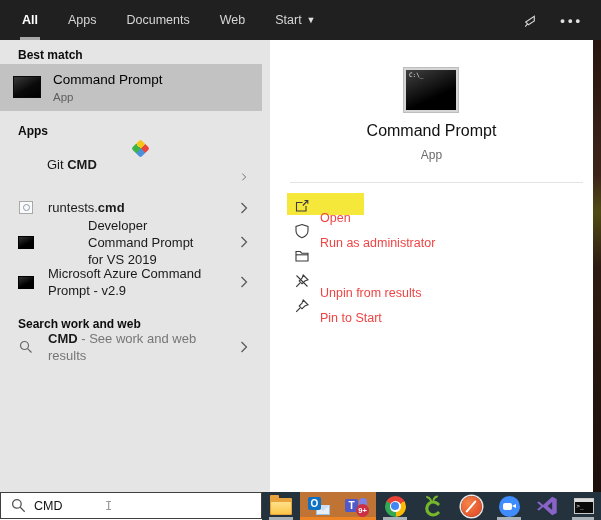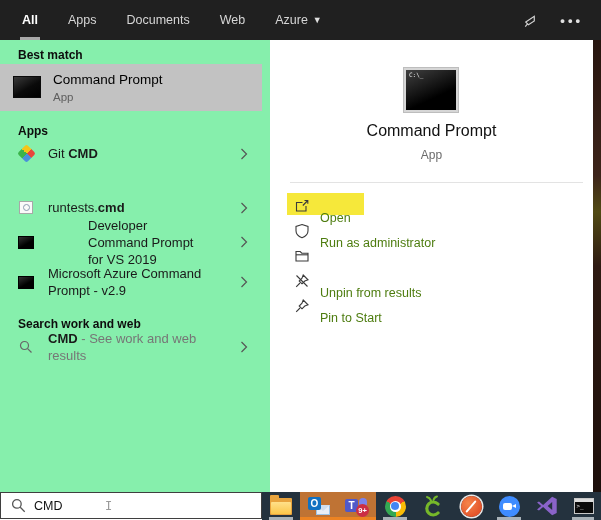--- a/index.html
+++ b/index.html
@@ -12,21 +12,21 @@
   .tab.active { color:#fff; font-weight:bold; }
   .tab.active .tab-underline { position:absolute; left:2px; right:2px; bottom:0; height:3px; background:#a9a9a9; }
   #tab-all { margin-left:18px; }
   .tab + .tab { margin-left:22px; }
   .more-caret { font-size:9px; margin-left:5px; color:#e0e0e0; }
   #header-right { margin-left:auto; display:flex; align-items:center; gap:22px; padding-right:18px; }
   #header-right svg { display:block; }
   .dots { color:#e0e0e0; font-size:13px; letter-spacing:3px; font-weight:bold; }
 
   
-  #left-panel { position:absolute; left:0; top:40px; width:270px; height:452px; background:#86efac; }
+  #left-panel { position:absolute; left:0; top:40px; width:270px; height:452px; background:#e5e5e5; }
   .section-label { position:absolute; left:18px; font-size:12px; font-weight:bold; color:#0d0d0d; }
   #best-match-row { position:absolute; left:0; top:24px; width:262px; height:47px; background:#c2c2c2; cursor:pointer; }
   .bm-icon { position:absolute; left:13px; top:12px; width:28px; height:22px; background:linear-gradient(150deg,#3a3a3a 0%,#0a0a0a 55%,#000 100%); border:1px solid #0a0a0a; }
   .bm-title { position:absolute; left:53px; top:8px; font-size:13.5px; color:#000; }
   .bm-sub { position:absolute; left:53px; top:27px; font-size:11.5px; color:#5e5e5e; }
 
   .list-row { position:absolute; left:0; width:262px; display:flex; align-items:center; cursor:pointer; }
   .list-row .row-icon { width:16px; height:16px; margin-left:18px; flex:0 0 16px; display:flex; align-items:center; justify-content:center; }
   .list-row .row-label { margin-left:14px; font-size:13px; color:#1a1a1a; width:182px; line-height:17px; }
   .list-row .chev { margin-left:auto; margin-right:14px; flex:0 0 8px; }
@@ -40,21 +40,21 @@
 
   
   #right-panel { position:absolute; left:270px; top:40px; width:323px; height:452px; background:#fff; }
   #big-icon { position:absolute; left:134px; top:28px; width:54px; height:44px; background:linear-gradient(155deg,#404040 0%,#141414 45%,#000 65%); border:2px solid #d6d6d6; outline:1px solid #bdbdbd; }
   #big-icon span { position:absolute; left:3px; top:1px; color:#e6e6e6; font-size:6px; font-family:"DejaVu Sans Mono",monospace; }
   #rp-title { position:absolute; left:0; top:82px; width:100%; text-align:center; font-size:16px; color:#111; }
   #rp-sub { position:absolute; left:0; top:108px; width:100%; text-align:center; font-size:12px; color:#6b6b6b; }
   #rp-divider { position:absolute; left:20px; right:10px; top:142px; height:1px; background:#e3e3e3; }
   .action-row { position:absolute; left:0; width:100%; height:25px; display:flex; align-items:center; cursor:pointer; }
   .action-row .act-icon { margin-left:24px; width:16px; height:16px; flex:0 0 16px; position:relative; z-index:2; }
-  .action-row .act-label { margin-left:10px; font-size:12.5px; color:#4d7c0f; position:relative; z-index:2;margin-top:24px; }
+  .action-row .act-label { margin-left:10px; font-size:12.5px; color:#ef4444; position:relative; z-index:2;margin-top:24px; }
   #highlight-open { position:absolute; left:17px; top:153px; width:77px; height:22px; background:#f6e83a; z-index:1; }
 
   
   #edge-strip { position:absolute; left:593px; top:40px; width:8px; height:452px;
      background:linear-gradient(180deg,#27150f 0%,#3d241a 30%,#514a14 38%,#2e1a12 50%,#1c0f0b 100%); }
 
   
   #search-box { position:absolute; left:0; top:492px; width:262px; height:27px; background:#fff; border:1px solid #3f3f3f; display:flex; align-items:center; }
   #search-box svg { margin-left:10px; }
   #search-input { border:none; outline:none; font-size:12.5px; color:#111; margin-left:8px; width:150px; background:transparent; font-family:"Liberation Sans","DejaVu Sans",sans-serif; }
@@ -112,21 +112,21 @@
     <div class="tab">
       <span>Apps</span>
     </div>
     <div class="tab">
       <span>Documents</span>
     </div>
     <div class="tab">
       <span>Web</span>
     </div>
     <div class="tab">
-      <span>Azure</span>
+      <span>Start</span>
       <span class="more-caret">▼</span>
     </div>
     <div id="header-right">
       <svg width="17" height="17" viewBox="0 0 16 16">
         <path d="M4.5 9.5 L12.5 4 L12.5 8.5 L7 12 Z M6.5 10.8 L4 13.8" fill="none" stroke="#d2d2d2" stroke-width="1.1"></path>
       </svg>
       <span class="dots">•••</span>
     </div>
   </div>
 
@@ -134,21 +134,21 @@
     <div class="section-label" style="top:8px;">Best match</div>
 
     <div id="best-match-row">
       <div class="bm-icon"></div>
       <div class="bm-title">Command Prompt</div>
       <div class="bm-sub">App</div>
     </div>
 
     <div class="section-label" style="top:84px;">Apps</div>
 
-    <div class="list-row" style="top:100px; height:27px;">
+    <div class="list-row" style="top:100px; height:27px;flex-direction:column;">
       <span class="row-icon">
           <span class="git-diamond"></span>
         </span>
       <span class="row-label"><span>Git </span><span class="bold-part">CMD</span></span>
       <svg class="chev" width="8" height="12" viewBox="0 0 8 12">
           <polyline points="1.5,1 6.5,6 1.5,11" fill="none" stroke="#555" stroke-width="1.2"></polyline>
         </svg>
     </div>
 
 

